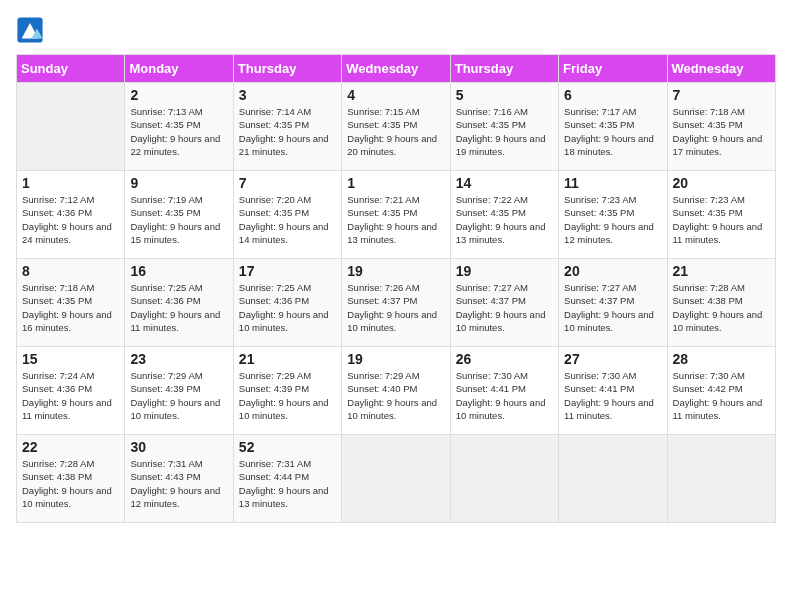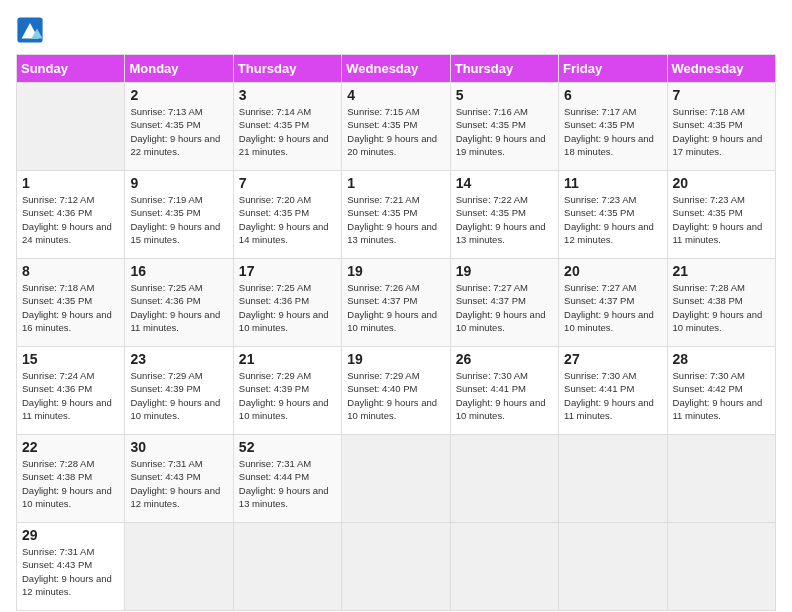--- a/index.html
+++ b/index.html
@@ -251,26 +251,14 @@
         </td>
         <td>
           <span class="day-number">52</span>
           <div class="day-info">Sunrise: 7:31 AM<br>Sunset: 4:44 PM<br>Daylight: 9 hours and 13 minutes.</div>
         </td>
         <td class="empty-cell"></td>
         <td class="empty-cell"></td>
         <td class="empty-cell"></td>
         <td class="empty-cell"></td>
       </tr>
-      <tr>
-        <td>
-          <span class="day-number">29</span>
-          <div class="day-info">Sunrise: 7:31 AM<br>Sunset: 4:43 PM<br>Daylight: 9 hours and 12 minutes.</div>
-        </td>
-        <td class="empty-cell"></td>
-        <td class="empty-cell"></td>
-        <td class="empty-cell"></td>
-        <td class="empty-cell"></td>
-        <td class="empty-cell"></td>
-        <td class="empty-cell"></td>
-      </tr>
     </tbody>
 </table>
 
 </body></html>

